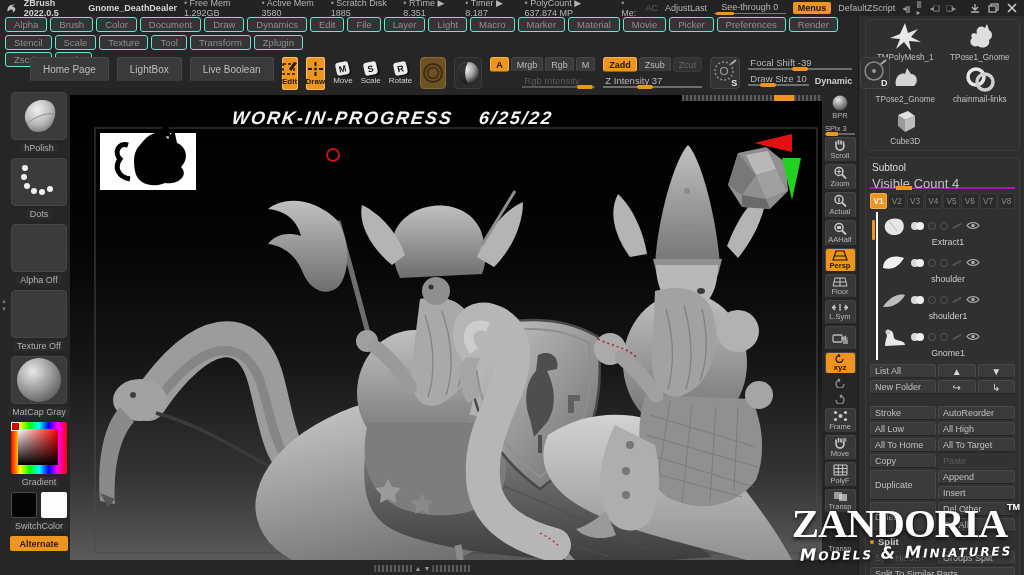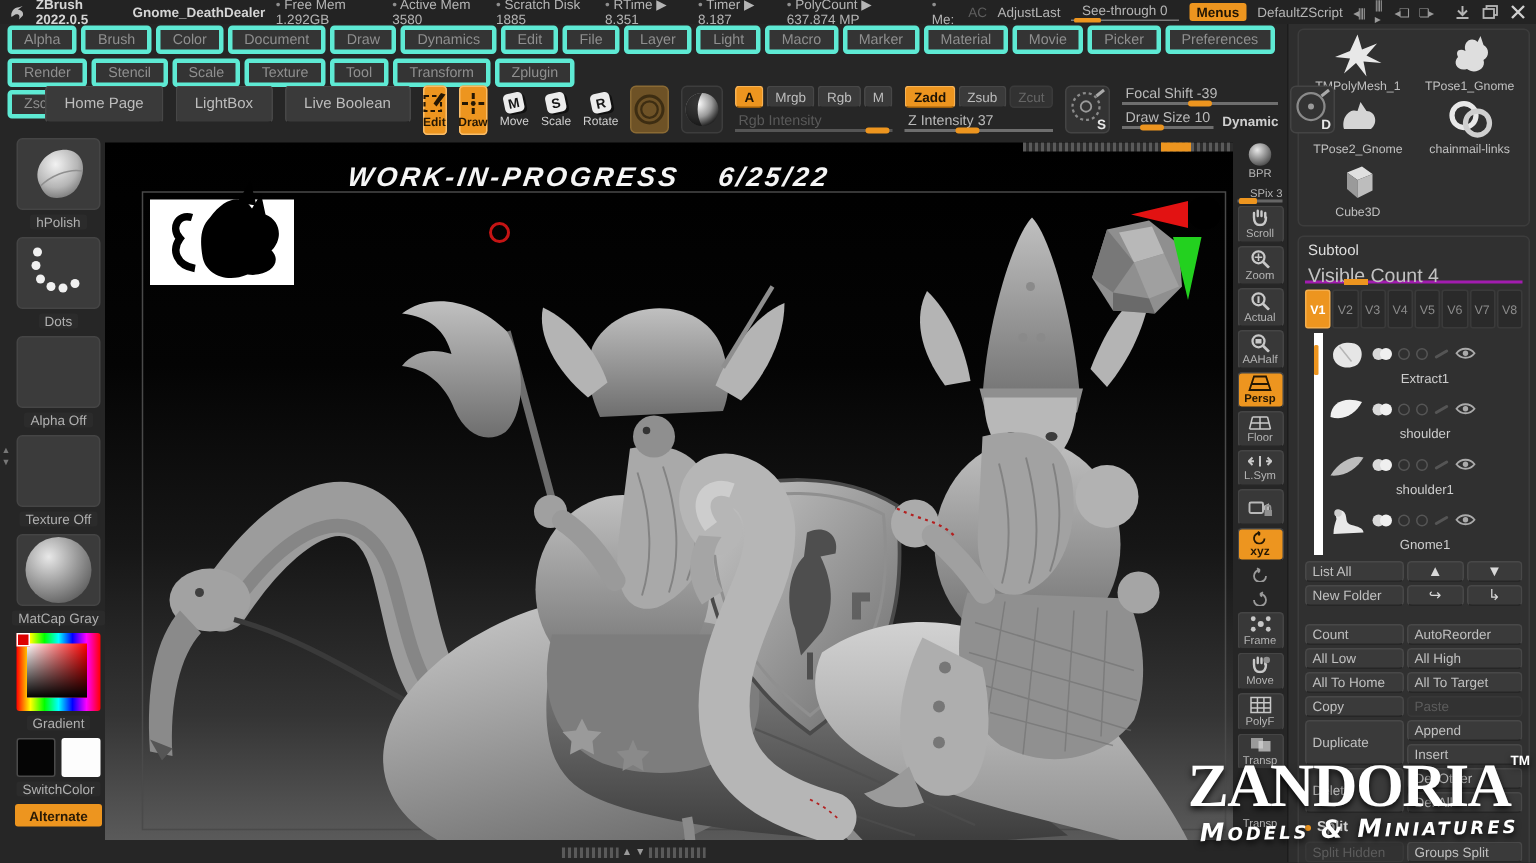--- a/index.html
+++ b/index.html
@@ -7,40 +7,40 @@
   html,body{width:1024px;height:575px;overflow:hidden;}
   body{position:relative;background:#262626;font-family:"Liberation Sans",sans-serif;color:var(--txt);-webkit-user-select:none;user-select:none;}
 
   
   .btn{display:inline-flex;align-items:center;justify-content:center;background:var(--btn);
        border:1px solid #474747;border-bottom-color:#262626;border-radius:3px;color:#bdbdbd;
        font-size:9.5px;padding:1px 7px;white-space:nowrap;line-height:12px;}
   .btn.orange{background:var(--accent);color:#1d1305;border-color:#f7b254;border-bottom-color:#9a5d0d;font-weight:bold;}
   .btn.dim{color:#666;background:#323232;border-color:#3a3a3a;}
   .slider{position:relative;border-bottom:2px solid #6e6e6e;height:13px;font-size:9.5px;color:#b9b9b9;white-space:nowrap;padding:0 2px;}
-  .slider.dim{color:#5a5a5a;border-bottom-color:#555;}
+  .slider.dim{color:#5a5a5a;border-bottom-color:#555;margin-left:32px;}
   .slider .handle{position:absolute;bottom:-3px;width:16px;height:4px;background:var(--accent);border-radius:2px;}
   .keycap{width:13px;height:13px;background:#ececec;color:#151515;font-size:9px;font-weight:bold;border-radius:3px;
           display:flex;align-items:center;justify-content:center;transform:rotate(-12deg);box-shadow:1.5px 1.5px 0 rgba(0,0,0,.55);}
 
   
   .titlebar{position:absolute;left:0;top:0;width:1024px;height:16px;background:#232323;display:flex;align-items:center;
             font-size:9px;color:#b5b5b5;gap:7px;padding:0 6px;z-index:30;}
   .titlebar .app, .titlebar .doc{color:#d5d5d5;font-weight:bold;}
   .stat::before{content:"• ";color:#8f8f8f;}
   .tb-minislider{position:relative;width:86px;border-bottom:1px solid #7a7a7a;text-align:center;height:12px;}
   .tb-minislider .handle{position:absolute;left:2px;bottom:-2px;width:18px;height:3px;background:var(--accent);border-radius:1px;}
   .menus-btn{background:var(--accent);color:#211504;font-weight:bold;border-radius:2px;padding:0 5px;height:12px;display:flex;align-items:center;}
   .trayglyph{color:#9a9a9a;font-size:8px;letter-spacing:-1px;}
   .winbtn{display:flex;align-items:center;justify-content:center;width:14px;height:12px;}
 
   
   .menubar{position:absolute;left:5px;top:17px;width:848px;z-index:20;}
   .mrow{display:flex;flex-wrap:wrap;gap:3px;margin-bottom:2px;}
-  .menu-item{background:#343434;border:3px solid #5eead4;border-radius:3px;color:#8f8f8f;font-size:9.5px;padding:1px 8px;line-height:11px;}
+  .menu-item{background:#343434;border:1px solid #5eead4;border-radius:3px;color:#8f8f8f;font-size:9.5px;padding:1px 8px;line-height:11px;}
 
   
   .toolbar{position:absolute;left:30px;top:52px;width:826px;height:42px;display:flex;align-items:flex-start;gap:8px;padding-top:5px;z-index:20;}
   .tb-big{height:25px;padding:0 12px;font-size:10px;}
   .modebtn{width:31px;height:33px;display:flex;flex-direction:column;align-items:center;justify-content:center;gap:1px;
            border-radius:3px;font-size:8px;color:#d0d0d0;}
   .modebtn.orange{background:var(--accent);color:#241704;font-weight:bold;box-shadow:inset 0 0 0 1px #f8bd6b;}
   .roundicon{width:32px;height:32px;border-radius:4px;display:flex;align-items:center;justify-content:center;}
   .tb-col{display:flex;flex-direction:column;gap:3px;}
   .tb-minirow{display:flex;gap:2px;}
@@ -79,37 +79,37 @@
   .bscroll{position:absolute;left:50%;top:4px;transform:translateX(-56%);width:110px;height:8px;display:flex;align-items:center;justify-content:center;gap:2px;}
   .bscroll .hseg{width:38px;height:7px;}
   .bscroll .tri{font-size:7px;color:#9a9a9a;line-height:7px;}
 
   
   .rightshelf{position:absolute;left:822px;top:93px;width:36px;height:467px;display:flex;flex-direction:column;align-items:center;gap:2px;z-index:12;}
   .rsbtn{width:31px;min-height:24px;background:#383838;border:1px solid #454545;border-bottom-color:#272727;border-radius:3px;
          display:flex;flex-direction:column;align-items:center;justify-content:center;font-size:7.5px;color:#b5b5b5;padding:1px 0;}
   .rsbtn.orange{background:var(--accent);color:#241704;font-weight:bold;}
   .rsbtn.plain{background:transparent;border-color:transparent;}
-  .rs-slider{position:relative;width:30px;border-bottom:2px solid #666;font-size:7.5px;color:#b5b5b5;text-align:right;height:11px;}
+  .rs-slider{position:relative;width:30px;border-bottom:2px solid #666;font-size:7.5px;color:#b5b5b5;text-align:left;height:11px;}
   .rs-slider .handle{position:absolute;left:1px;bottom:-3px;width:12px;height:4px;background:var(--accent);border-radius:1px;}
 
   
   .dock{position:absolute;left:858px;top:16px;width:166px;height:559px;background:var(--panel);border-left:1px solid #1c1c1c;z-index:14;padding:3px 4px 0 6px;}
   .toolsbox{border:1px solid #3c3c3c;border-radius:4px;padding:2px 2px 4px 2px;display:grid;grid-template-columns:1fr 1fr;row-gap:2px;margin-bottom:6px;background:#303030;}
   .toolitem{display:flex;flex-direction:column;align-items:center;gap:1px;font-size:8.2px;color:#c0c0c0;}
   .toolitem svg{display:block;}
   .subtool{border:1px solid #3c3c3c;border-radius:4px;background:#303030;padding:3px 4px;height:470px;position:relative;}
   .st-title{font-size:10px;color:#dedede;padding:1px 2px 3px 2px;}
   .st-vis{position:relative;border-bottom:2px solid #a21caf;font-size:13px;color:#c2c2c2;height:13px;margin-bottom:4px;padding-left:2px;}
   .st-vis .handle{position:absolute;left:26px;bottom:-3px;width:16px;height:4px;background:var(--accent);}
   .vtabs{display:flex;gap:1px;margin-bottom:3px;}
-  .vtab{flex:1;height:26px;background:#2a2a2a;border:1px solid #3a3a3a;border-radius:2px;font-size:8.3px;color:#8b8b8b;
+  .vtab{flex:1;height:16px;background:#2a2a2a;border:1px solid #3a3a3a;border-radius:2px;font-size:8.3px;color:#8b8b8b;
         display:flex;align-items:center;justify-content:center;}
   .vtab.active{background:var(--accent);color:#fff;border-color:#f3ae4e;font-weight:bold;}
-  .stlist{position:relative;border-left:6px solid #ffffff;margin-left:6px;padding-left:3px;}
+  .stlist{position:relative;border-left:2px solid #ffffff;margin-left:6px;padding-left:3px;}
   .strow{height:37px;display:flex;flex-direction:column;justify-content:center;position:relative;}
   .strow .rowtop{display:flex;align-items:center;gap:4px;}
   .strow .name{font-size:8.8px;color:#cdcdcd;text-align:center;margin-top:0px;}
   .selbar{position:absolute;left:-9px;top:8px;width:3px;height:20px;background:var(--accent);border-radius:1px;}
   .paintdots{display:flex;}
   .pd{width:8px;height:8px;border-radius:50%;background:#d9d9d9;}
   .pd+.pd{margin-left:-3px;background:#efefef;}
   .dimdot{width:8px;height:8px;border-radius:50%;border:1.5px solid #555;}
   .dimslash{width:10px;height:2px;background:#555;transform:rotate(-30deg);border-radius:1px;}
   .st-grid{display:grid;grid-template-columns:66px 1fr;gap:2px;margin-top:4px;}
@@ -838,21 +838,21 @@
           </div>
         <div class="st-btn">
             <span>↳</span>
           </div>
       </div>
     </div>
 
     <div class="gapline"></div>
 
     <div class="st-grid">
-      <div class="st-btn">Count</div>
+      <div class="st-btn">Stroke</div>
       <div class="st-btn">AutoReorder</div>
       <div class="st-btn">All Low</div>
       <div class="st-btn">All High</div>
       <div class="st-btn">All To Home</div>
       <div class="st-btn">All To Target</div>
       <div class="st-btn">Copy</div>
       <div class="st-btn dim">Paste</div>
       <div class="st-btn tall">Duplicate</div>
       <div class="st-btn">Append</div>
       <div class="st-btn">Insert</div>

